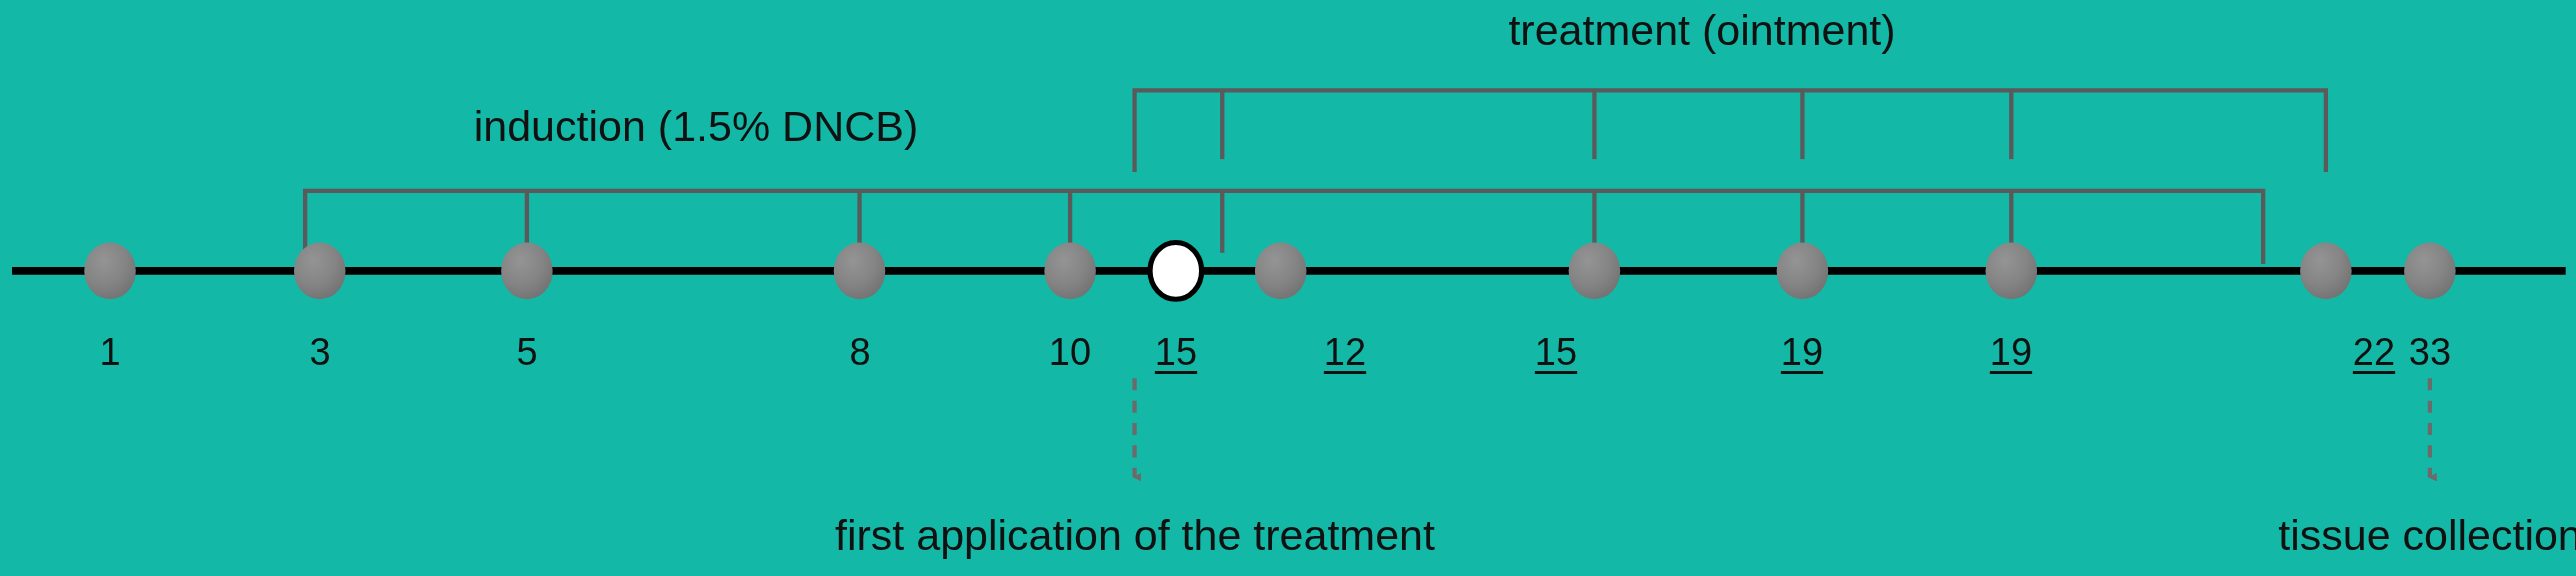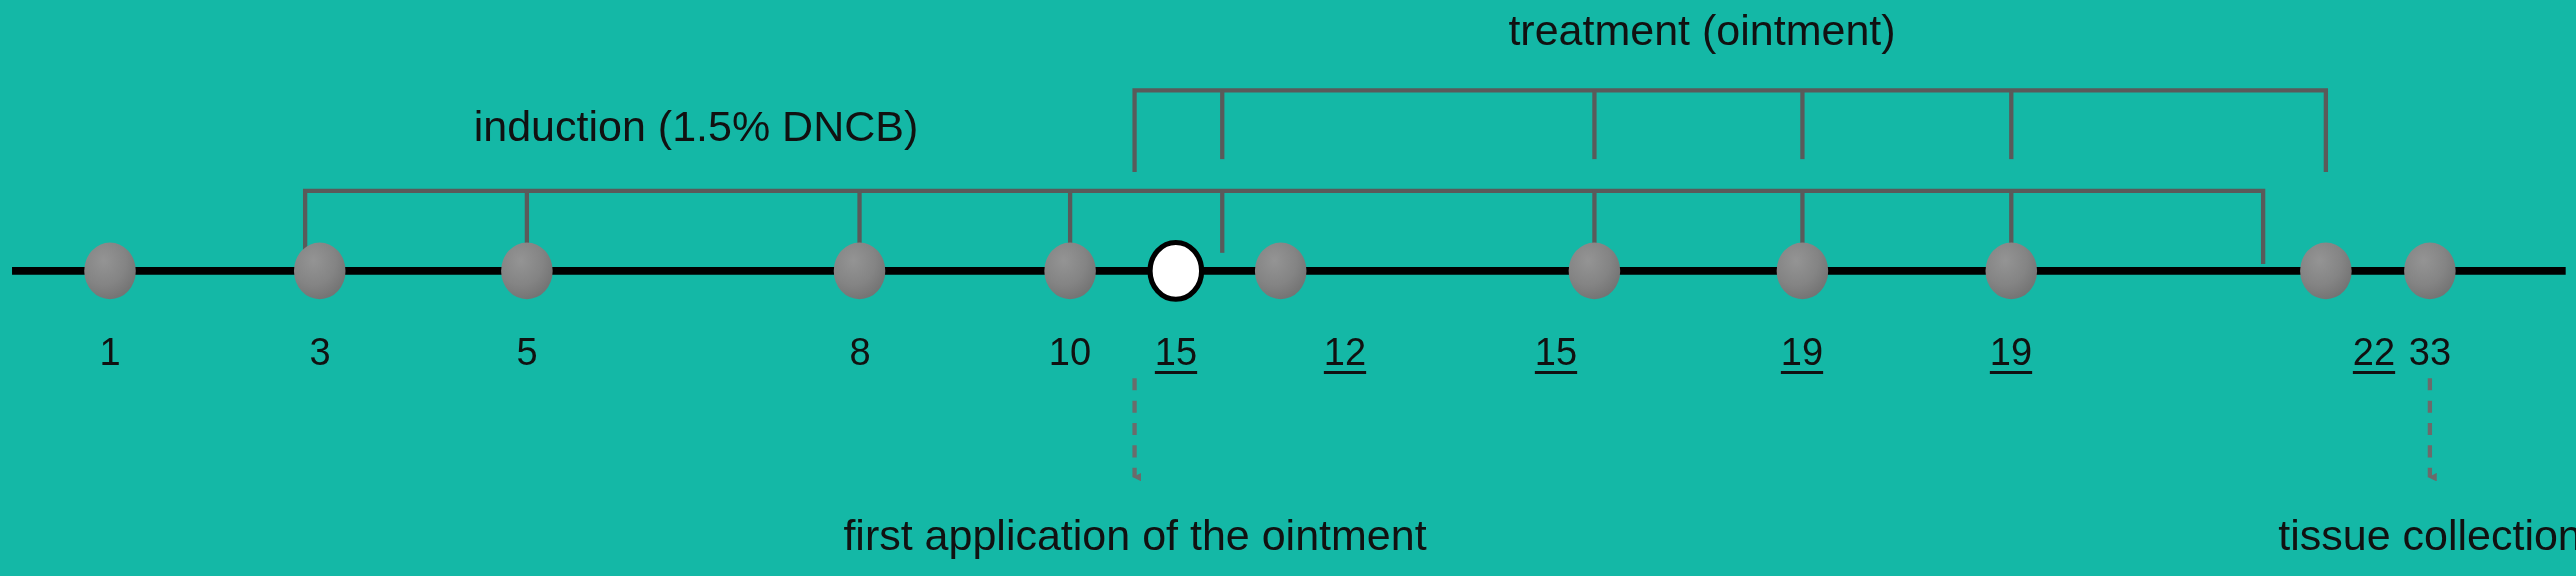--- a/index.html
+++ b/index.html
@@ -123,18 +123,18 @@
       <div class="txt day-label" style="left: 860px;">8</div>
       <div class="txt day-label" style="left: 1070px;">10</div>
       <div class="txt day-label underlined" style="left: 1176px;">15</div>
       <div class="txt day-label underlined" style="left: 1345px;">12</div>
       <div class="txt day-label underlined" style="left: 1556px;">15</div>
       <div class="txt day-label underlined" style="left: 1802px;">19</div>
       <div class="txt day-label underlined" style="left: 2011px;">19</div>
       <div class="txt day-label underlined" style="left: 2326px; margin-left: 48px;">22</div>
       <div class="txt day-label" style="left: 2430px;">33</div>
       <div class="txt days-unit" style="left: 2484px;"></div>
-      <div class="txt note-label" style="left: 1135px;">first application of the ointment</div>
+      <div class="txt note-label" style="left: 1135px;">first application of the treatment</div>
       <div class="txt note-label" style="left: 2430px;">tissue collection</div>
     </div>
 
 </div>
 
 
 </body></html>

